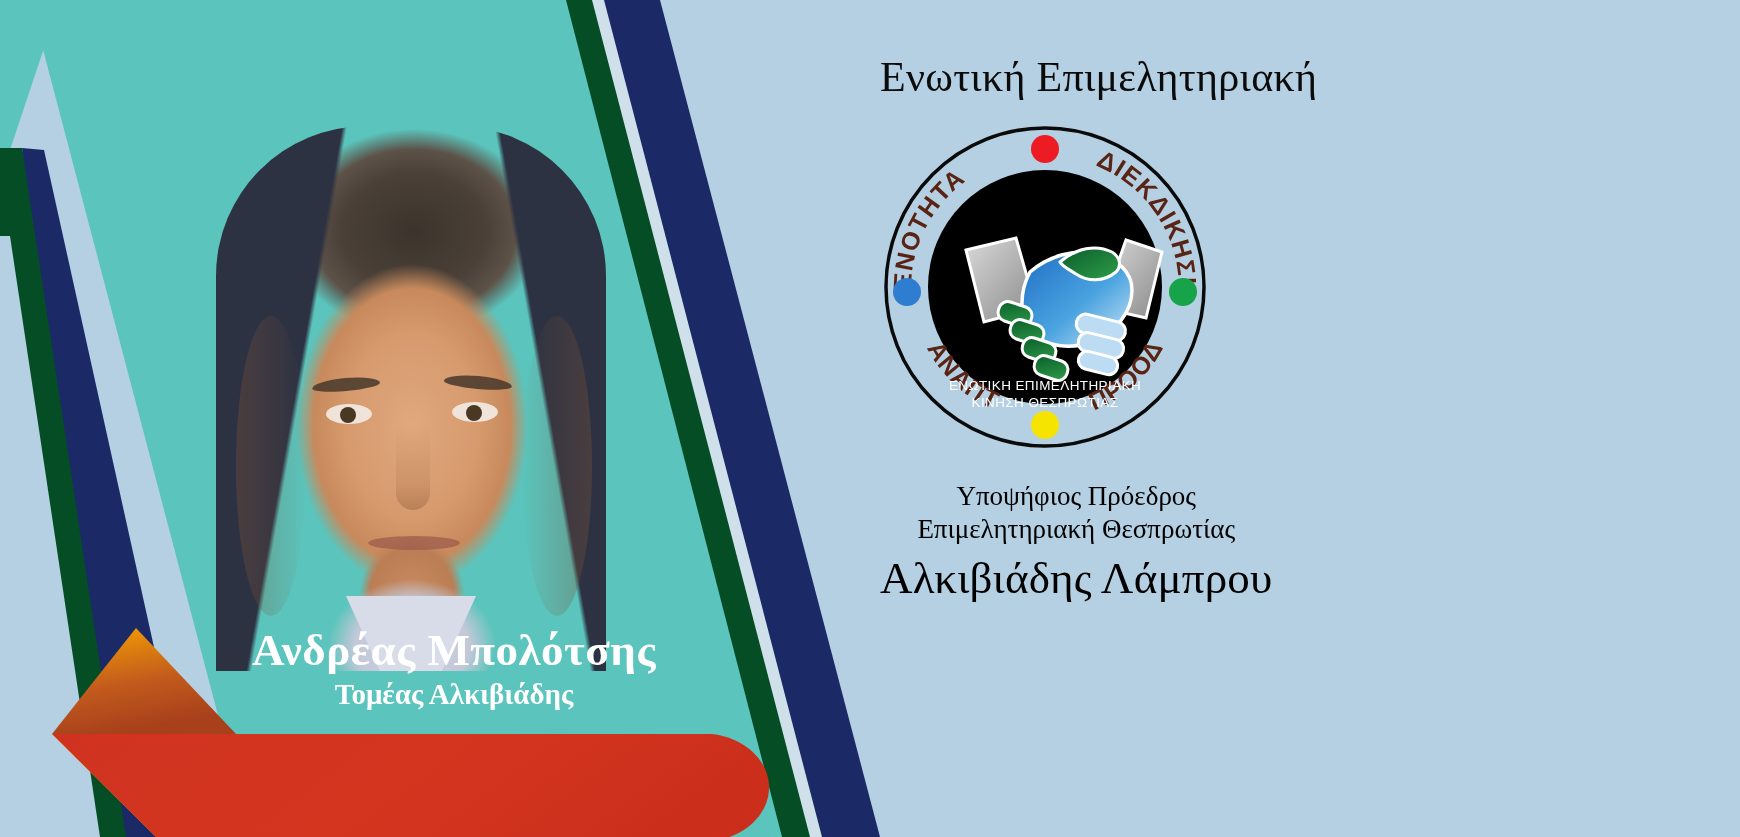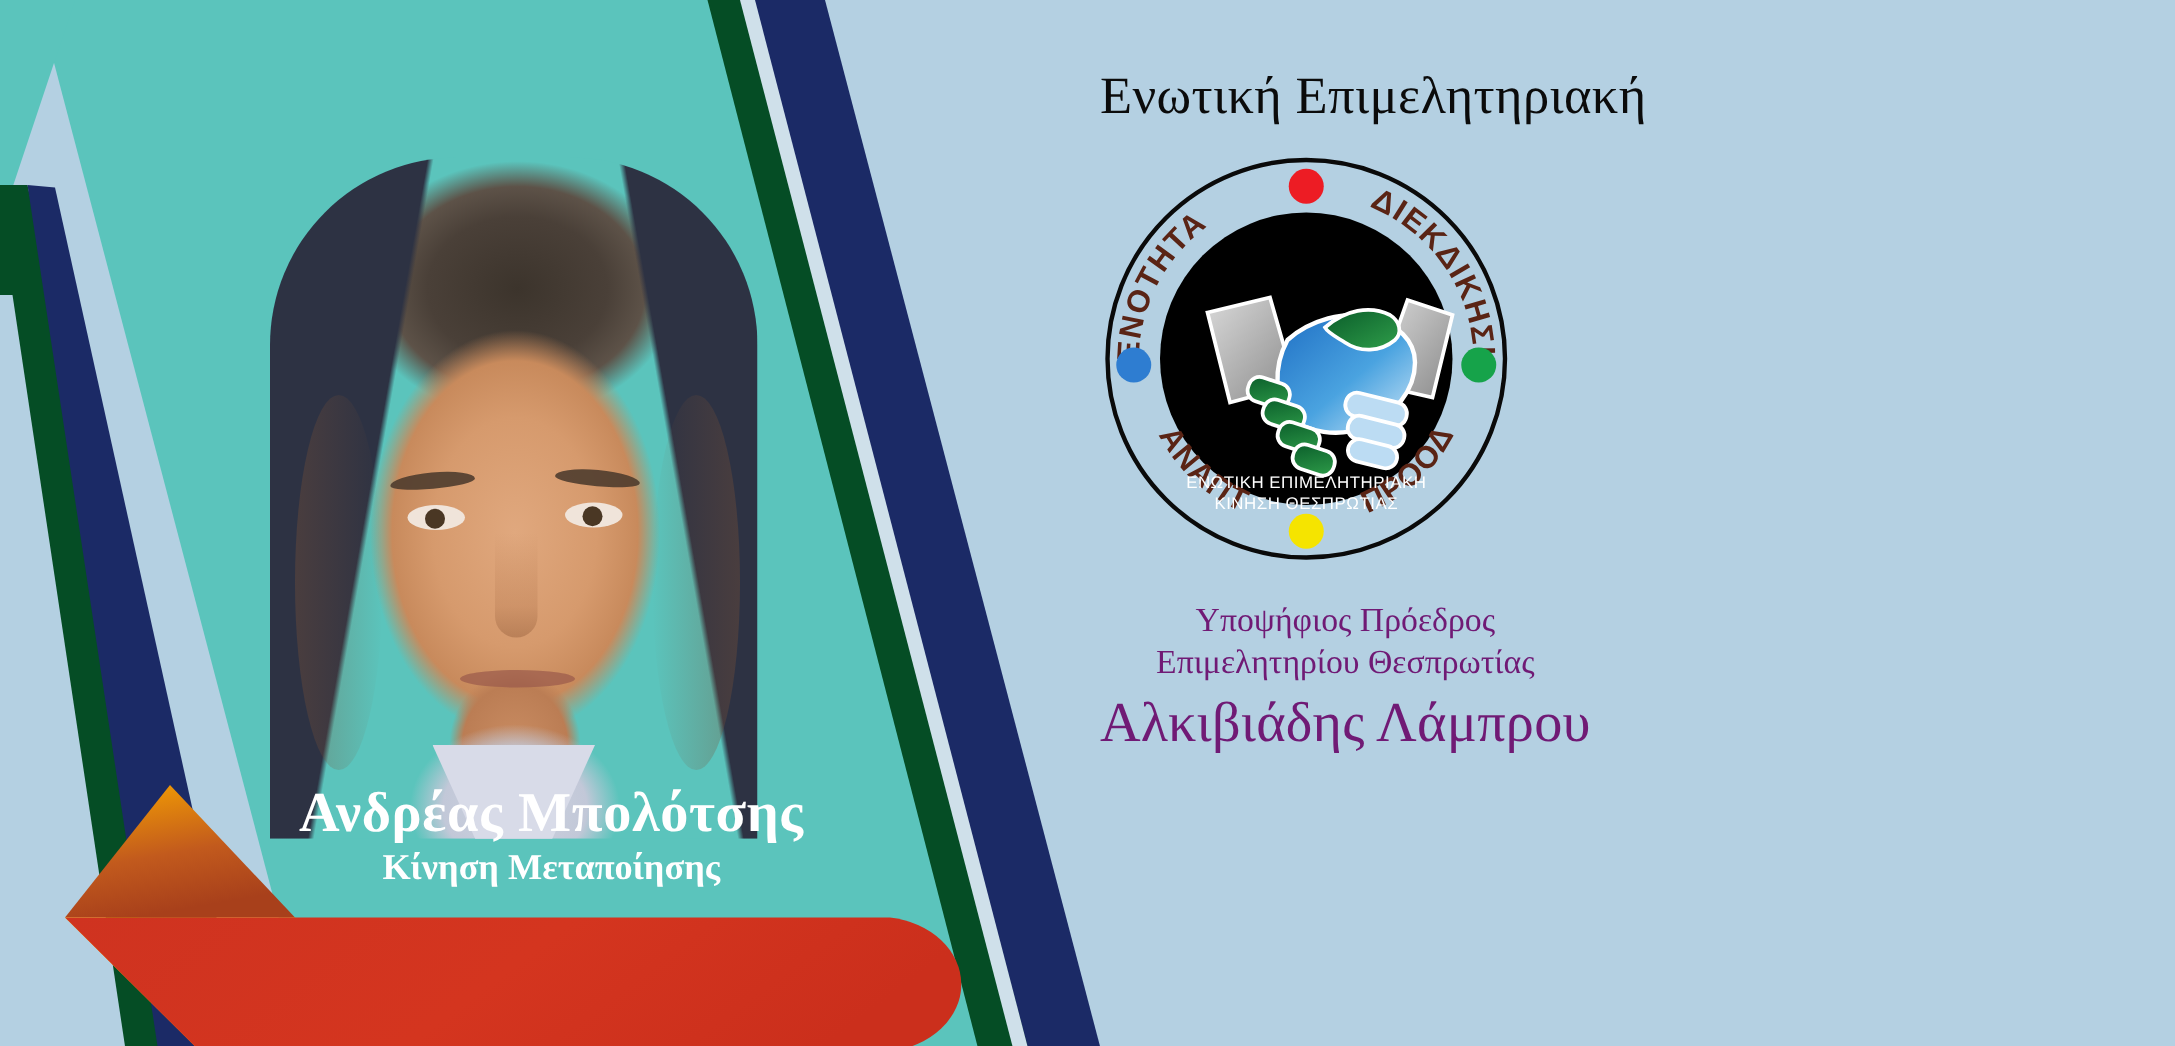--- a/index.html
+++ b/index.html
@@ -61,21 +61,21 @@
   
   .collar{ left:130px; top:470px; width:130px; height:80px; background:#d8dbe8; transform:rotate(0deg);
            clip-path:polygon(0 0,100% 0,72% 100%,28% 100%); }
   
   .shade-l{ left:20px; top:190px; width:70px; height:300px; background:linear-gradient(90deg,rgba(120,80,55,.38),rgba(120,80,55,0)); border-radius:50%;}
   .shade-r{ right:14px; top:190px; width:70px; height:300px; background:linear-gradient(270deg,rgba(120,80,55,.38),rgba(120,80,55,0)); border-radius:50%;}
 
   
   .ribbon-svg{ position:absolute; left:40px; top:586px; width:790px; height:255px; }
   .ribbon-text{
-    position:absolute; left:81px; top:628px; width:720px;
+    position:absolute; left:94px; top:628px; width:720px;
     text-align:center; color:#ffffff; pointer-events:none;
   }
   .ribbon-name{ font-size:45px; font-weight:700; line-height:1.02; letter-spacing:.5px; }
   .ribbon-role{ font-size:29px; font-weight:600; line-height:1.15; margin-top:4px; }
 
   
   .right-col{
     position:absolute; left:880px; top:0; width:860px; height:837px;
     display:flex; flex-direction:column; align-items:flex-start;
   }
@@ -85,21 +85,21 @@
     color:#0b0b0b;
     font-size:42px;
     line-height:1.20;
     font-weight:400;
     letter-spacing:.3px;
   }
   .org-title span{ display:block; }
 
   .logo-box{ position:relative; width:330px; height:330px; margin-top:20px; }
 
-  .cand-block{ margin-top:28px; text-align:center; color:#701a75; }
+  .cand-block{ margin-top:28px; text-align:center; color:#000000; }
   .cand-sub{ font-size:27px; line-height:1.22; font-weight:400;}
   .cand-sub span{ display:block; }
   .cand-name{ font-size:45px; font-weight:400; margin-top:6px; letter-spacing:.2px; }
 </style>
 </head>
 <body>
 
 <div id="banner">
 
   <svg class="bg-svg" viewBox="0 0 1740 837" preserveAspectRatio="none">
@@ -155,21 +155,21 @@
 
     <polygon points="96,42 196,148 12,148" fill="url(#gFold)"></polygon>
 
     <polygon points="12,148 196,148 268,255 120,255" fill="url(#gOrange)"></polygon>
 
     <path d="M12,148 H672 a66,54 0 0 1 0,107 H120 Z" fill="url(#gRed)"></path>
   </svg>
 
   <div class="ribbon-text">
     <div class="ribbon-name">Ανδρέας Μπολότσης</div>
-    <div class="ribbon-role">Κίνηση Μεταποίησης</div>
+    <div class="ribbon-role">Τομέας Αλκιβιάδης</div>
   </div>
 
   <div class="right-col">
 
     <div class="org-title">
       <span>Ενωτική Επιμελητηριακή</span>
     </div>
 
     <div class="logo-box">
       <svg viewBox="0 0 330 330" width="330" height="330">
@@ -243,19 +243,19 @@
         </g>
 
         <text x="165" y="268" text-anchor="middle" fill="#ffffff" font-family="Liberation Sans, sans-serif" font-size="13.5" letter-spacing="0.4">ΕΝΩΤΙΚΗ ΕΠΙΜΕΛΗΤΗΡΙΑΚΗ</text>
         <text x="165" y="285" text-anchor="middle" fill="#ffffff" font-family="Liberation Sans, sans-serif" font-size="13.5" letter-spacing="0.4">ΚΙΝΗΣΗ ΘΕΣΠΡΩΤΙΑΣ</text>
       </svg>
     </div>
 
     <div class="cand-block">
       <div class="cand-sub">
         <span>Υποψήφιος Πρόεδρος</span>
-        <span>Επιμελητηρίου Θεσπρωτίας</span>
+        <span>Επιμελητηριακή Θεσπρωτίας</span>
       </div>
       <div class="cand-name">Αλκιβιάδης Λάμπρου</div>
     </div>
 
   </div>
 </div>
 
 </body></html>

